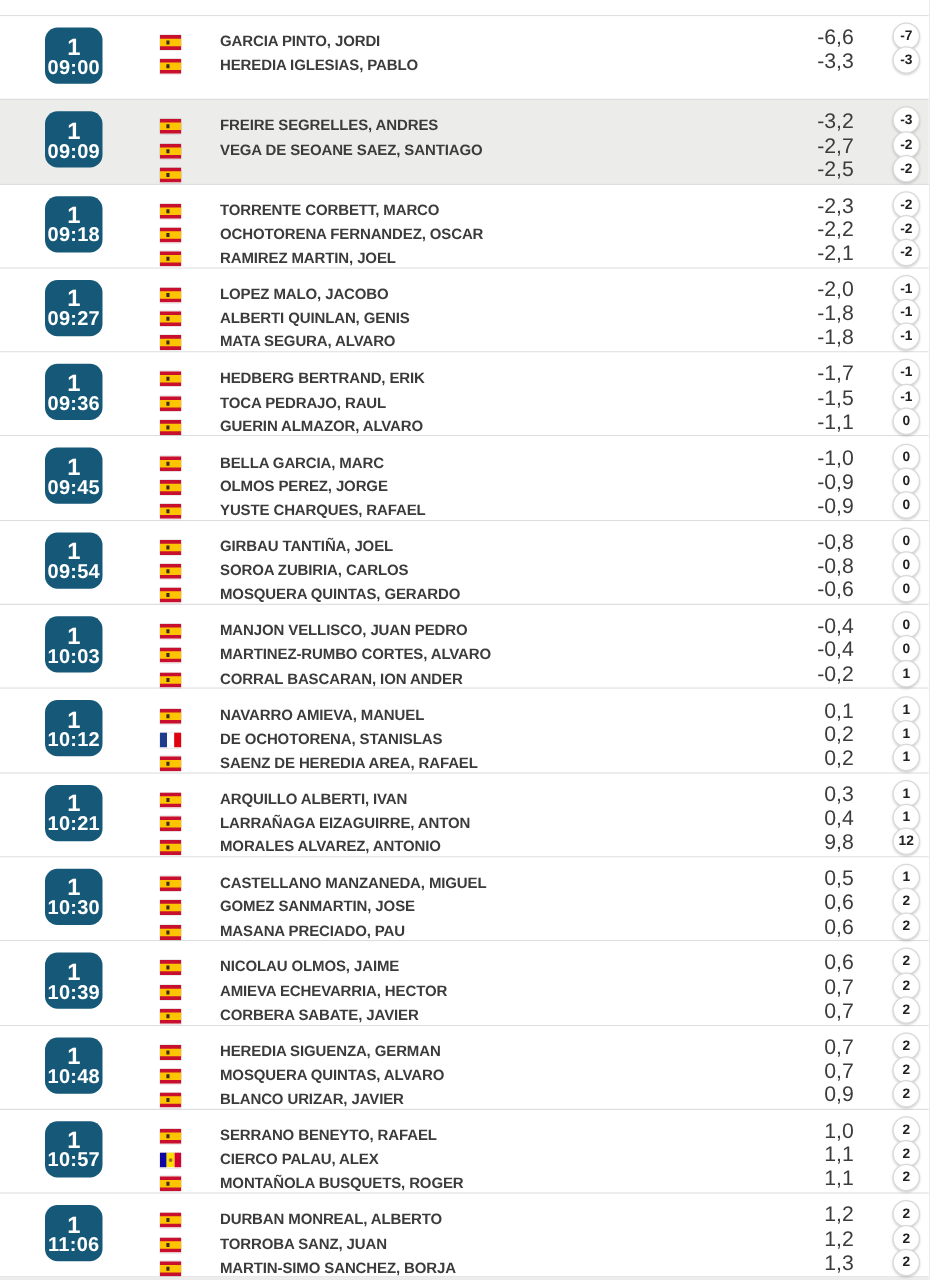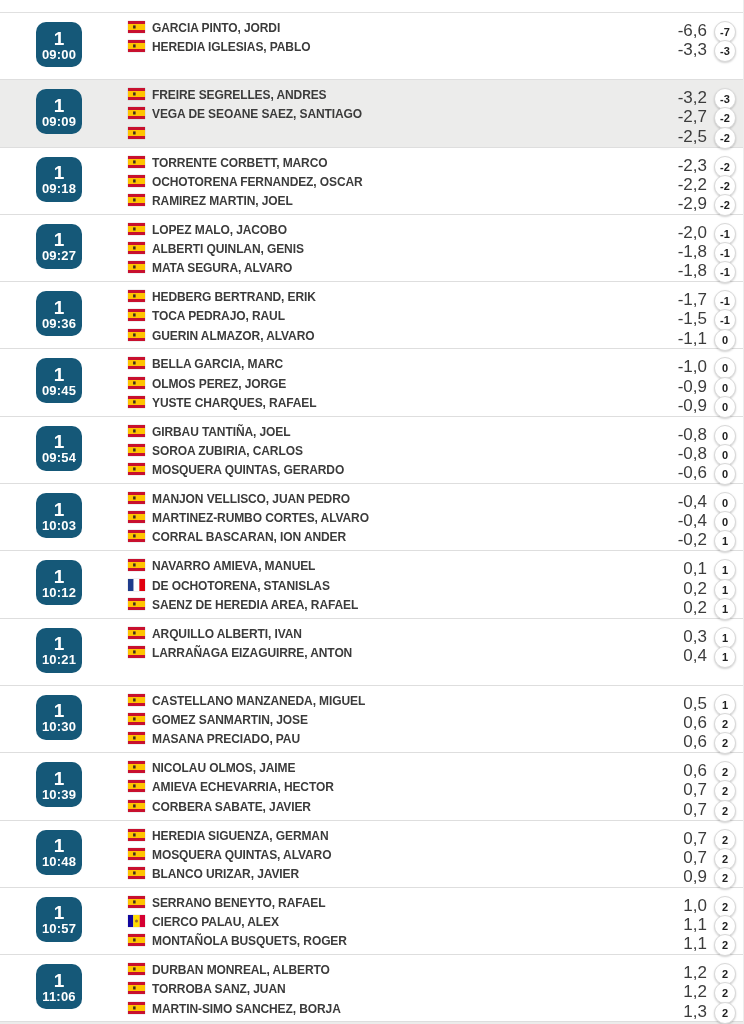--- a/index.html
+++ b/index.html
@@ -23,23 +23,23 @@
   .group-row.shaded { background:#ececeb; }
   .tee-left { width:128px; flex:none; }
   .tee-box {
     width:46px; height:45px;
     margin:9px 0 0 36px;
     border-radius:10px;
     color:#fff;
     display:flex; flex-direction:column; align-items:center; justify-content:center;
   }
   .hole { font-size:19px; font-weight:700; line-height:20px; }
-  .time { font-size:13px; font-weight:700; line-height:12px; letter-spacing:0.2px; }
+  .time { font-size:16px; font-weight:700; line-height:12px; letter-spacing:0.2px; }
   .players { flex:1; display:flex; flex-direction:column; padding-top:8px; }
-  .player-row { display:flex; align-items:flex-start; height:19.2px; padding-right:5px; }
+  .player-row { display:flex; align-items:flex-end; height:19.2px; padding-right:5px;gap:24px; }
   .flag { width:17px; height:12px; flex:none; display:inline-block; line-height:0;
           box-shadow:0 0 1px rgba(0,0,0,0.35); }
   .flag svg { display:block; width:17px; height:12px; }
   .pname {
     margin-left:7px;
     font-size:12px; font-weight:700;
     color:#3b3b3b;
     letter-spacing:-0.1px;
     white-space:nowrap;
   }
@@ -198,21 +198,21 @@
           <div class="player-row">
     <span class="flag">
               <svg viewBox="0 0 17 12" xmlns="http://www.w3.org/2000/svg">
                 <rect width="17" height="12" fill="#C8102E"></rect>
                 <rect y="3" width="17" height="6" fill="#FFC400"></rect>
                 <path d="M5.1 4.4h2.5v3.1H5.1z" fill="#3d2b1f"></path>
               </svg>
             </span>
     <span class="pname">RAMIREZ MARTIN, JOEL</span>
     <span class="spacer"></span>
-    <span class="exact">-2,9</span>
+    <span class="exact">-2,1</span>
     <span class="badgecol">
       <span class="badge">-2</span>
     </span>
   </div>
         </div>
   </div>
       <div class="group-row">
     <div class="tee-left">
       <div class="tee-box" style="background: rgb(21, 88, 120);">
         <div class="hole">1</div>
@@ -571,20 +571,35 @@
                 <rect width="17" height="12" fill="#C8102E"></rect>
                 <rect y="3" width="17" height="6" fill="#FFC400"></rect>
                 <path d="M5.1 4.4h2.5v3.1H5.1z" fill="#3d2b1f"></path>
               </svg>
             </span>
     <span class="pname">LARRAÑAGA EIZAGUIRRE, ANTON</span>
     <span class="spacer"></span>
     <span class="exact">0,4</span>
     <span class="badgecol">
       <span class="badge">1</span>
+    </span>
+  </div>
+          <div class="player-row">
+    <span class="flag">
+              <svg viewBox="0 0 17 12" xmlns="http://www.w3.org/2000/svg">
+                <rect width="17" height="12" fill="#C8102E"></rect>
+                <rect y="3" width="17" height="6" fill="#FFC400"></rect>
+                <path d="M5.1 4.4h2.5v3.1H5.1z" fill="#3d2b1f"></path>
+              </svg>
+            </span>
+    <span class="pname">MORALES ALVAREZ, ANTONIO</span>
+    <span class="spacer"></span>
+    <span class="exact">9,8</span>
+    <span class="badgecol">
+      <span class="badge">12</span>
     </span>
   </div>
         </div>
   </div>
       <div class="group-row">
     <div class="tee-left">
       <div class="tee-box" style="background: rgb(21, 88, 120);">
         <div class="hole">1</div>
         <div class="time">10:30</div>
       </div>

